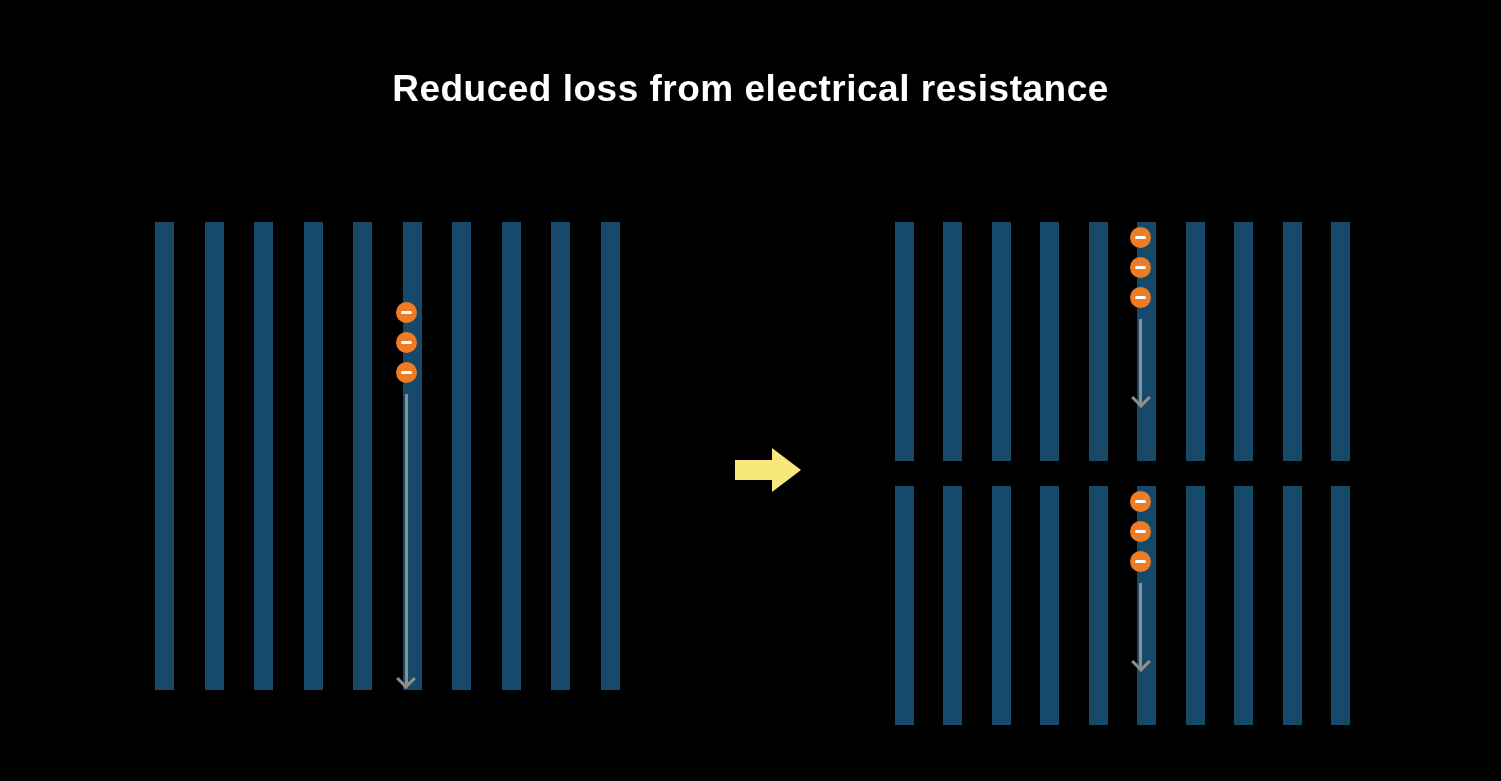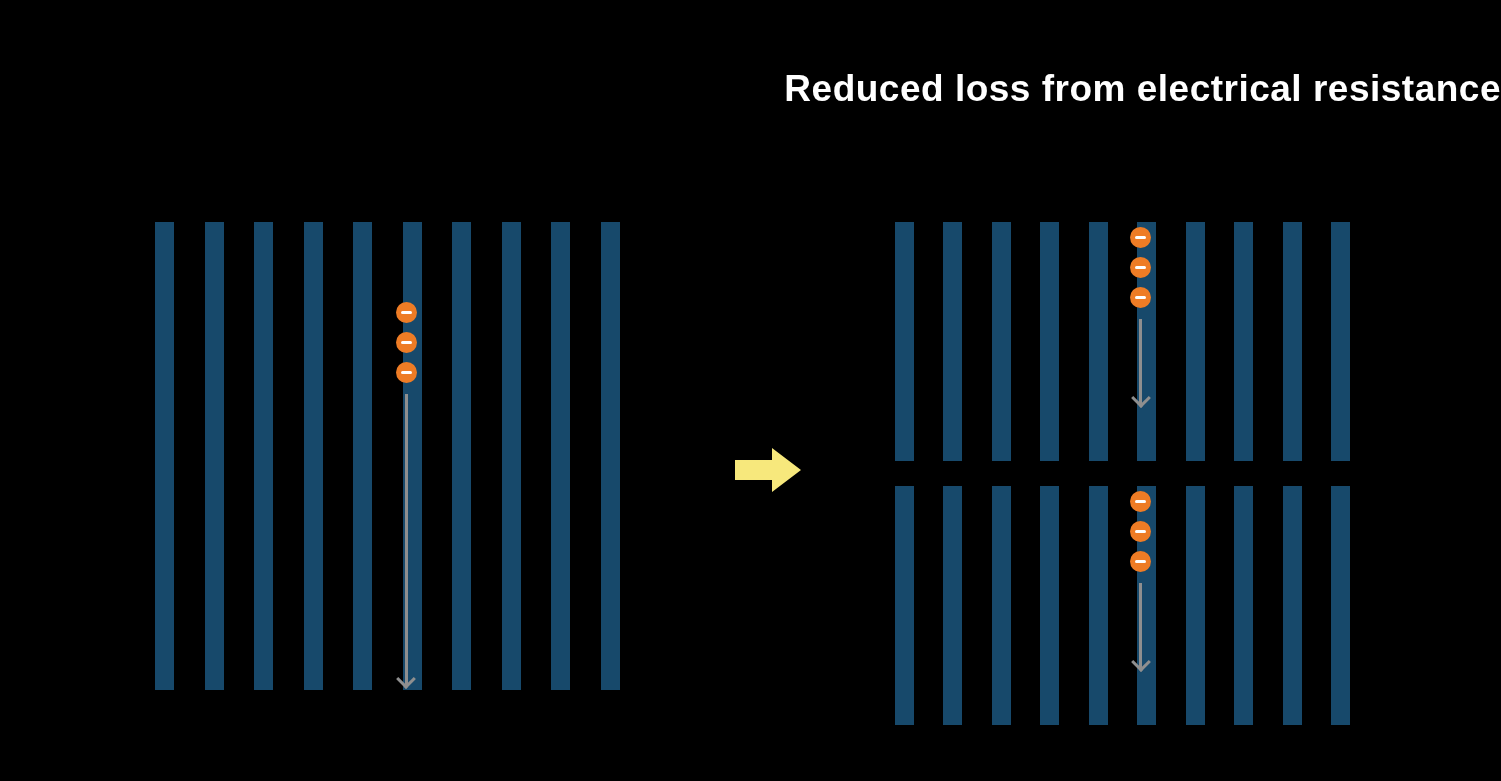--- a/index.html
+++ b/index.html
@@ -18,21 +18,21 @@
     width: 1501px;
     height: 781px;
     background: var(--background, #000);
   }
   .title {
     position: absolute;
     top: 68px;
     left: 0;
     width: 100%;
     margin: 0;
-    text-align: right;
+    text-align: center;
     color: var(--title, #fff);
     font-size: 37px;
     font-weight: 800;
     letter-spacing: 0.5px;
   }
   .panel { position: absolute; }
   .panel-left {
     left: 155px;
     top: 222px;
     width: 465px;

